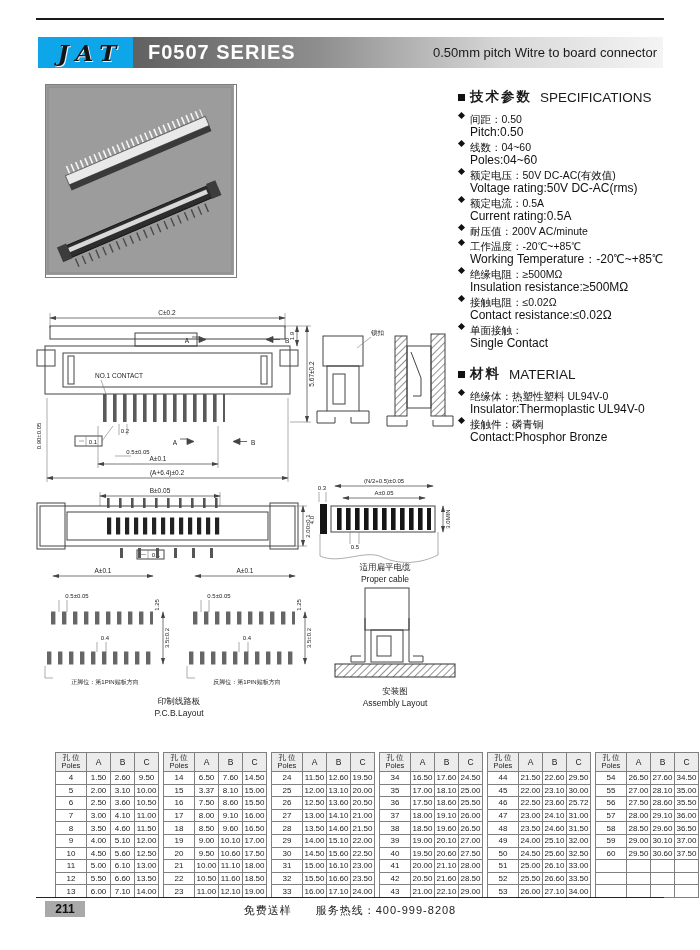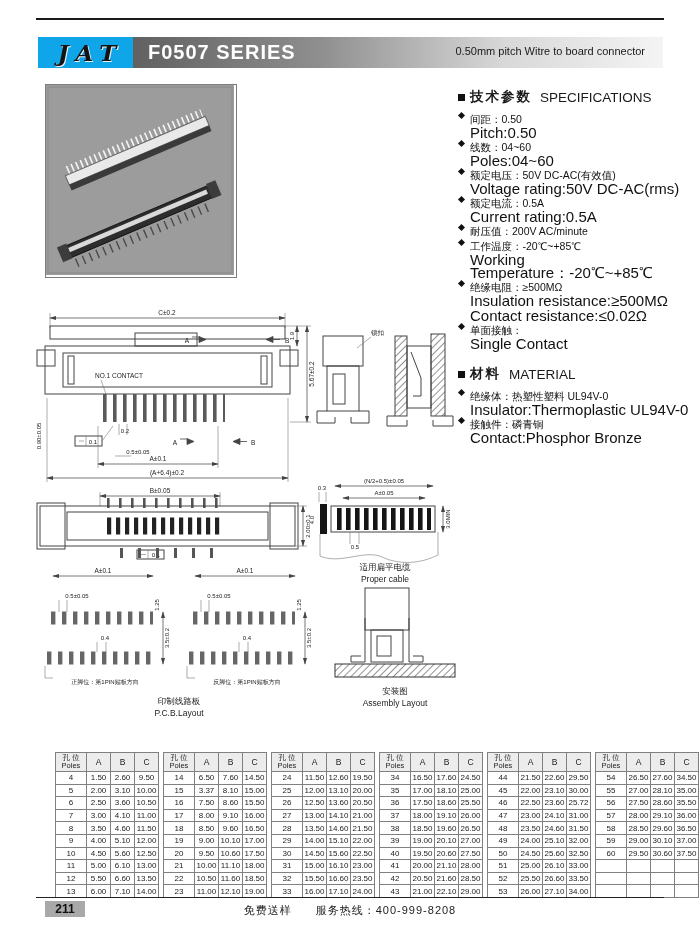--- a/index.html
+++ b/index.html
@@ -8,35 +8,35 @@
   .top-rule{position:absolute;left:36px;top:18px;width:628px;border-top:2px solid #1a1a1a;}
 
   
   .logo{position:absolute;left:38px;top:37px;width:93px;height:31px;background:#0ea5e9;
         display:flex;align-items:center;justify-content:center;
         font-family:"DejaVu Serif",serif;font-weight:bold;font-style:italic;
         font-size:23px;letter-spacing:7px;color:#141414;text-shadow:1px 1px 0 #f2f2f2;padding-left:6px;}
   .bar{position:absolute;left:133px;top:37px;width:530px;height:31px;
        background:linear-gradient(90deg,#616161,#8e8e8e 35%,#d8d8d8 70%,#f4f4f4);text-align:right;}
   .series{position:absolute;left:15px;top:4px;color:#fff;font-size:20px;font-weight:bold;letter-spacing:1px;}
-  .subtitle{position:absolute;right:18px;top:8px;font-size:11px;color:#1a1a1a;}
+  .subtitle{position:absolute;right:6px;top:8px;font-size:13px;color:#1a1a1a;}
 
   
   .photo{position:absolute;left:45px;top:84px;width:190px;height:192px;border:1px solid #7d7d7d;}
 
   
   .rightcol{position:absolute;left:458px;top:86px;width:238px;}
   .sec-title{display:flex;align-items:center;gap:5px;font-size:13.5px;margin:2px 0 7px 0;}
   .sq{width:7px;height:7px;background:#111;flex:none;}
   .zh-t{font-weight:bold;letter-spacing:2px;}
   .en-t{margin-left:3px;}
   .spec-item{margin-bottom:2px;}
   .spec-item .zh{display:flex;gap:6px;font-size:10.5px;line-height:13px;color:#111;}
   .diamond{width:5px;height:5px;background:#111;transform:rotate(45deg);flex:none;margin-left:1px;}
-  .spec-item .en{font-size:15px;line-height:13px;color:#111;padding-left:12px;}
+  .spec-item .en{font-size:12px;line-height:13px;color:#111;padding-left:12px;}
   .mat-title{margin-top:15px;}
 
   
   .drawings{position:absolute;left:35px;top:306px;width:425px;height:444px;}
   .drawings text{font-family:"Liberation Sans",sans-serif;fill:#222;}
   .ln{fill:none;stroke:#444;stroke-width:1;}
   .thin{fill:none;stroke:#777;stroke-width:0.6;}
   .dim{fill:none;stroke:#555;stroke-width:0.8;}
   .dt{font-size:6.5px;}
   .dt6{font-size:6px;}
@@ -141,20 +141,24 @@
           <div class="en">Working Temperature：-20℃~+85℃</div>
         </div>
         <div class="spec-item">
           <div class="zh">
             <span class="diamond"></span>
             <span>绝缘电阻：≥500MΩ</span>
           </div>
           <div class="en">Insulation resistance:≥500MΩ</div>
         </div>
         <div class="spec-item">
+          <div class="zh">
+            <span class="diamond"></span>
+            <span>接触电阻：≤0.02Ω</span>
+          </div>
           <div class="en">Contact resistance:≤0.02Ω</div>
         </div>
         <div class="spec-item">
           <div class="zh">
             <span class="diamond"></span>
             <span>单面接触：</span>
           </div>
           <div class="en">Single Contact</div>
         </div>
       </div>

